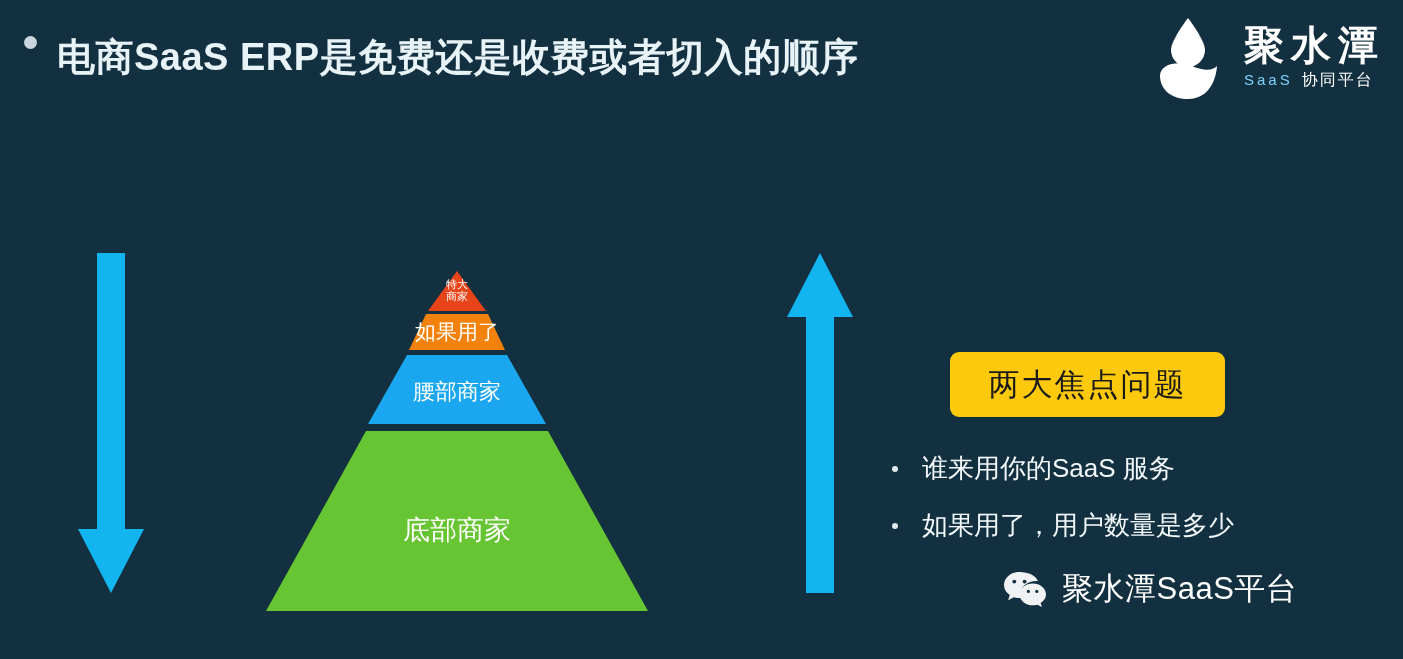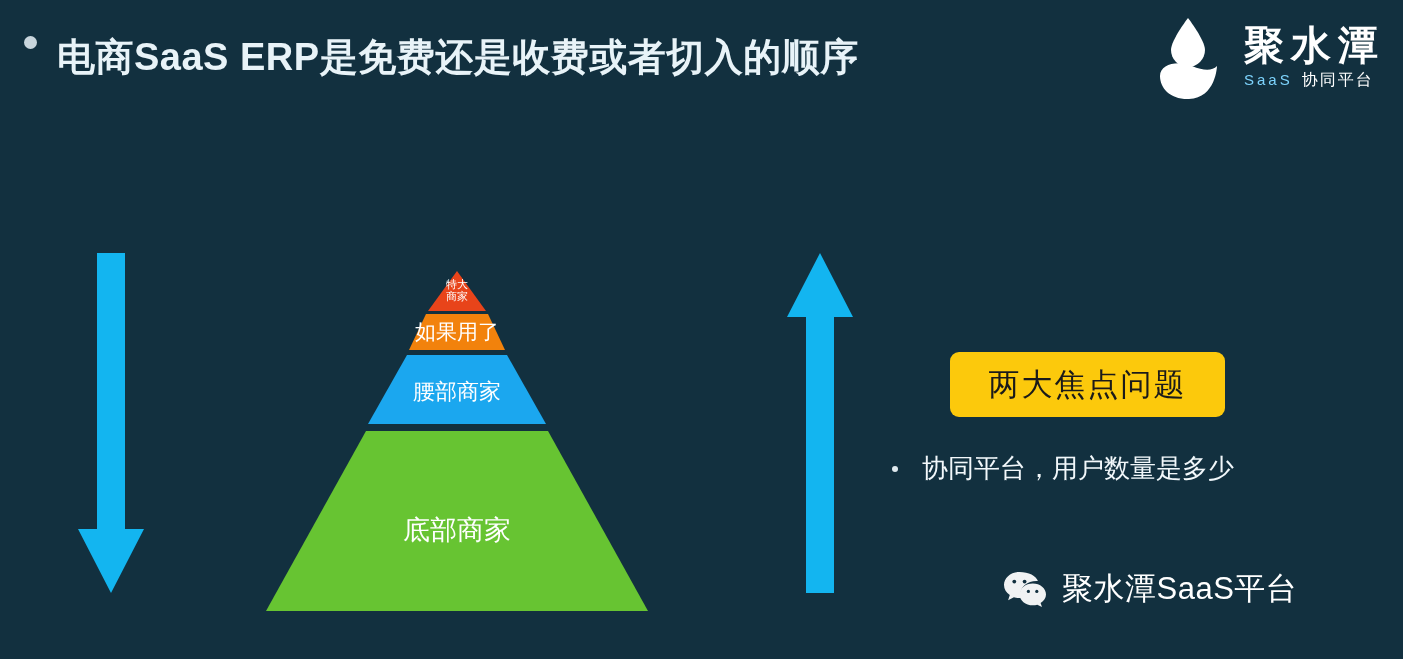--- a/index.html
+++ b/index.html
@@ -228,21 +228,25 @@
     <span class="tier-label t3" style="left:232px; top:248px; width:160px;">底部商家</span>
   </div>
 
   <div class="focus-badge">
     <span class="focus-badge-text">两大焦点问题</span>
   </div>
 
   <div class="bullets">
     <div class="bullet-row">
       <span class="bullet-dot"></span>
-      <span class="bullet-text">协同平台，用户数量是多少</span>
+      <span class="bullet-text">谁来用你的SaaS 服务</span>
+    </div>
+    <div class="bullet-row">
+      <span class="bullet-dot"></span>
+      <span class="bullet-text">如果用了，用户数量是多少</span>
     </div>
   </div>
 
   <div class="wechat">
     <svg class="wechat-icon" viewBox="0 0 44 38">
       <path d="M16.5 2 C7.9 2 1 7.8 1 15 c0 4.1 2.3 7.7 5.8 10.1 L5.1 30.3 l5.8 -3 c1.8 .5 3.7 .8 5.6 .8 .5 0 1 0 1.5 -.06 -.4 -1.2 -.6 -2.5 -.6 -3.8 0 -7.3 7.1 -13.2 15.9 -13.2 .6 0 1.1 0 1.6 .08 C33.3 5.9 25.7 2 16.5 2 Z" fill="#f0f2f3"></path>
       <circle cx="11.3" cy="11.6" r="1.9" fill="#12303f"></circle>
       <circle cx="21.6" cy="11.6" r="1.9" fill="#12303f"></circle>
       <path d="M43 24.4 c0 -6 -5.9 -10.9 -13.2 -10.9 -7.3 0 -13.2 4.9 -13.2 10.9 0 6 5.9 10.9 13.2 10.9 1.6 0 3.1 -.2 4.5 -.6 l4.7 2.4 -1.4 -4.2 C40.9 30.8 43 27.8 43 24.4 Z" fill="#f0f2f3"></path>
       <circle cx="25.4" cy="21.4" r="1.6" fill="#12303f"></circle>

